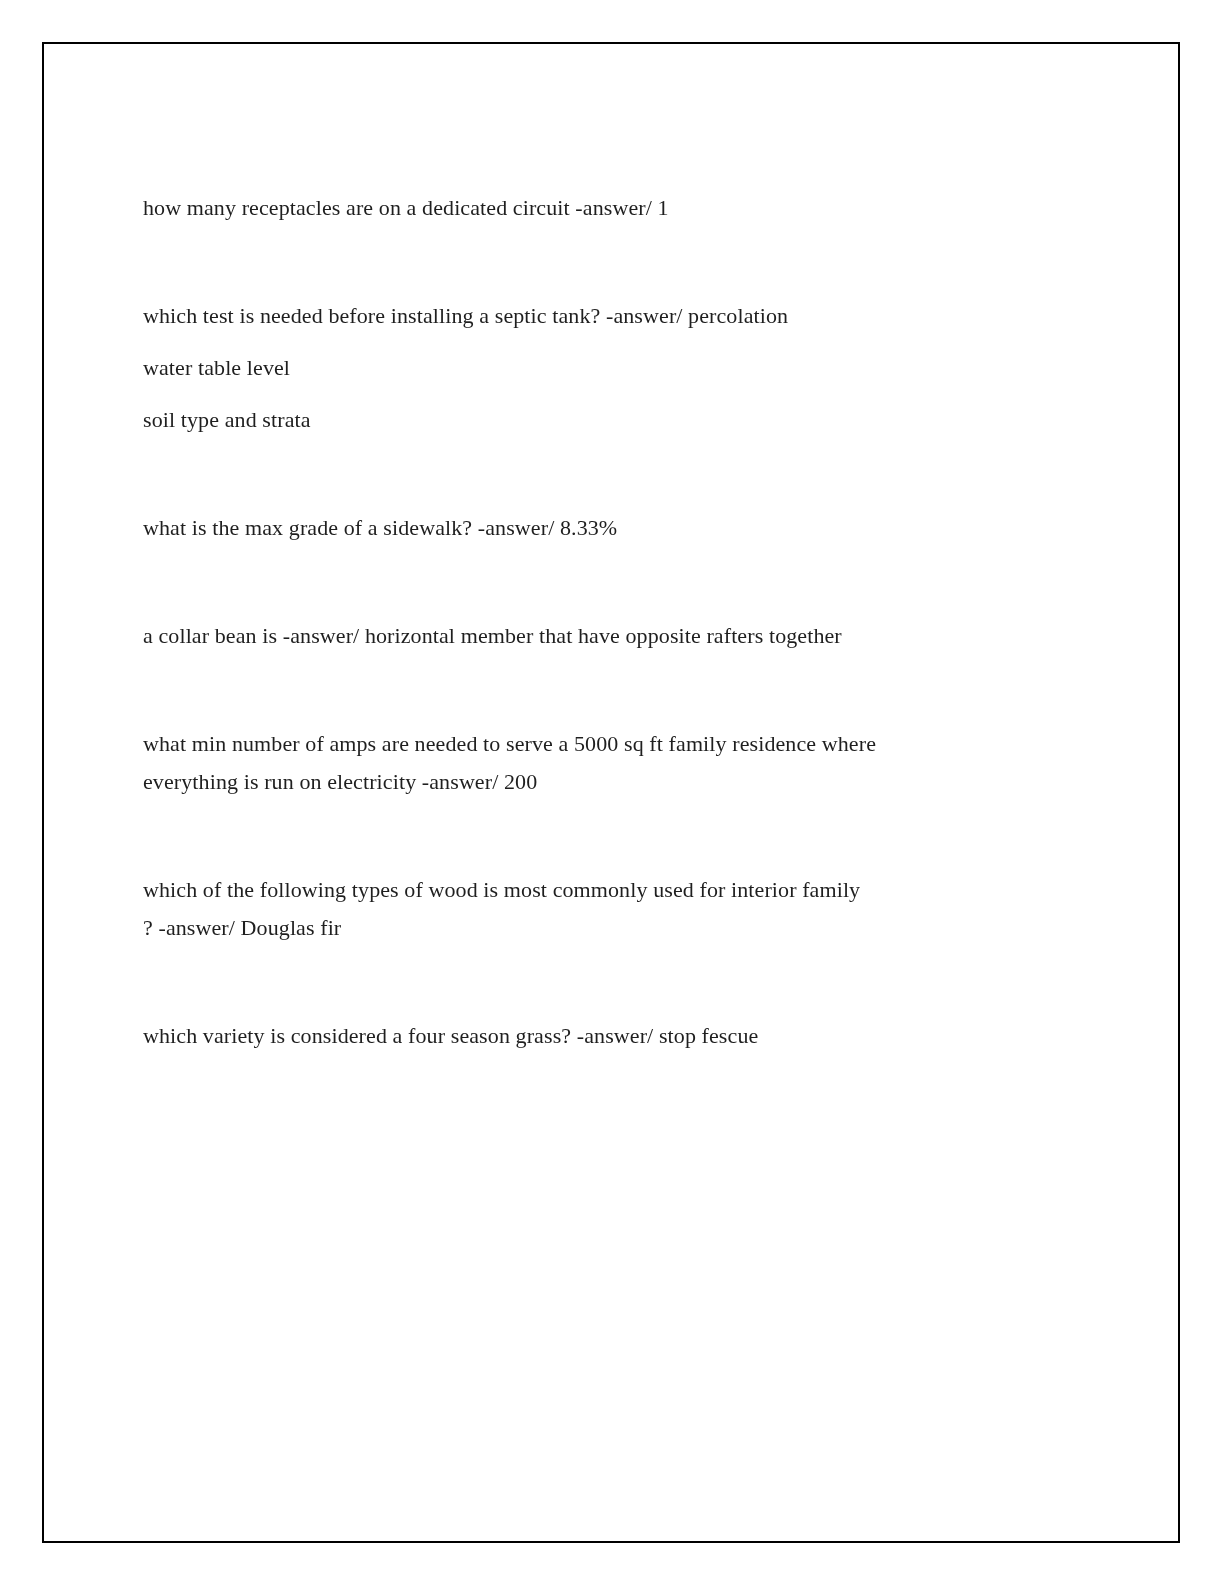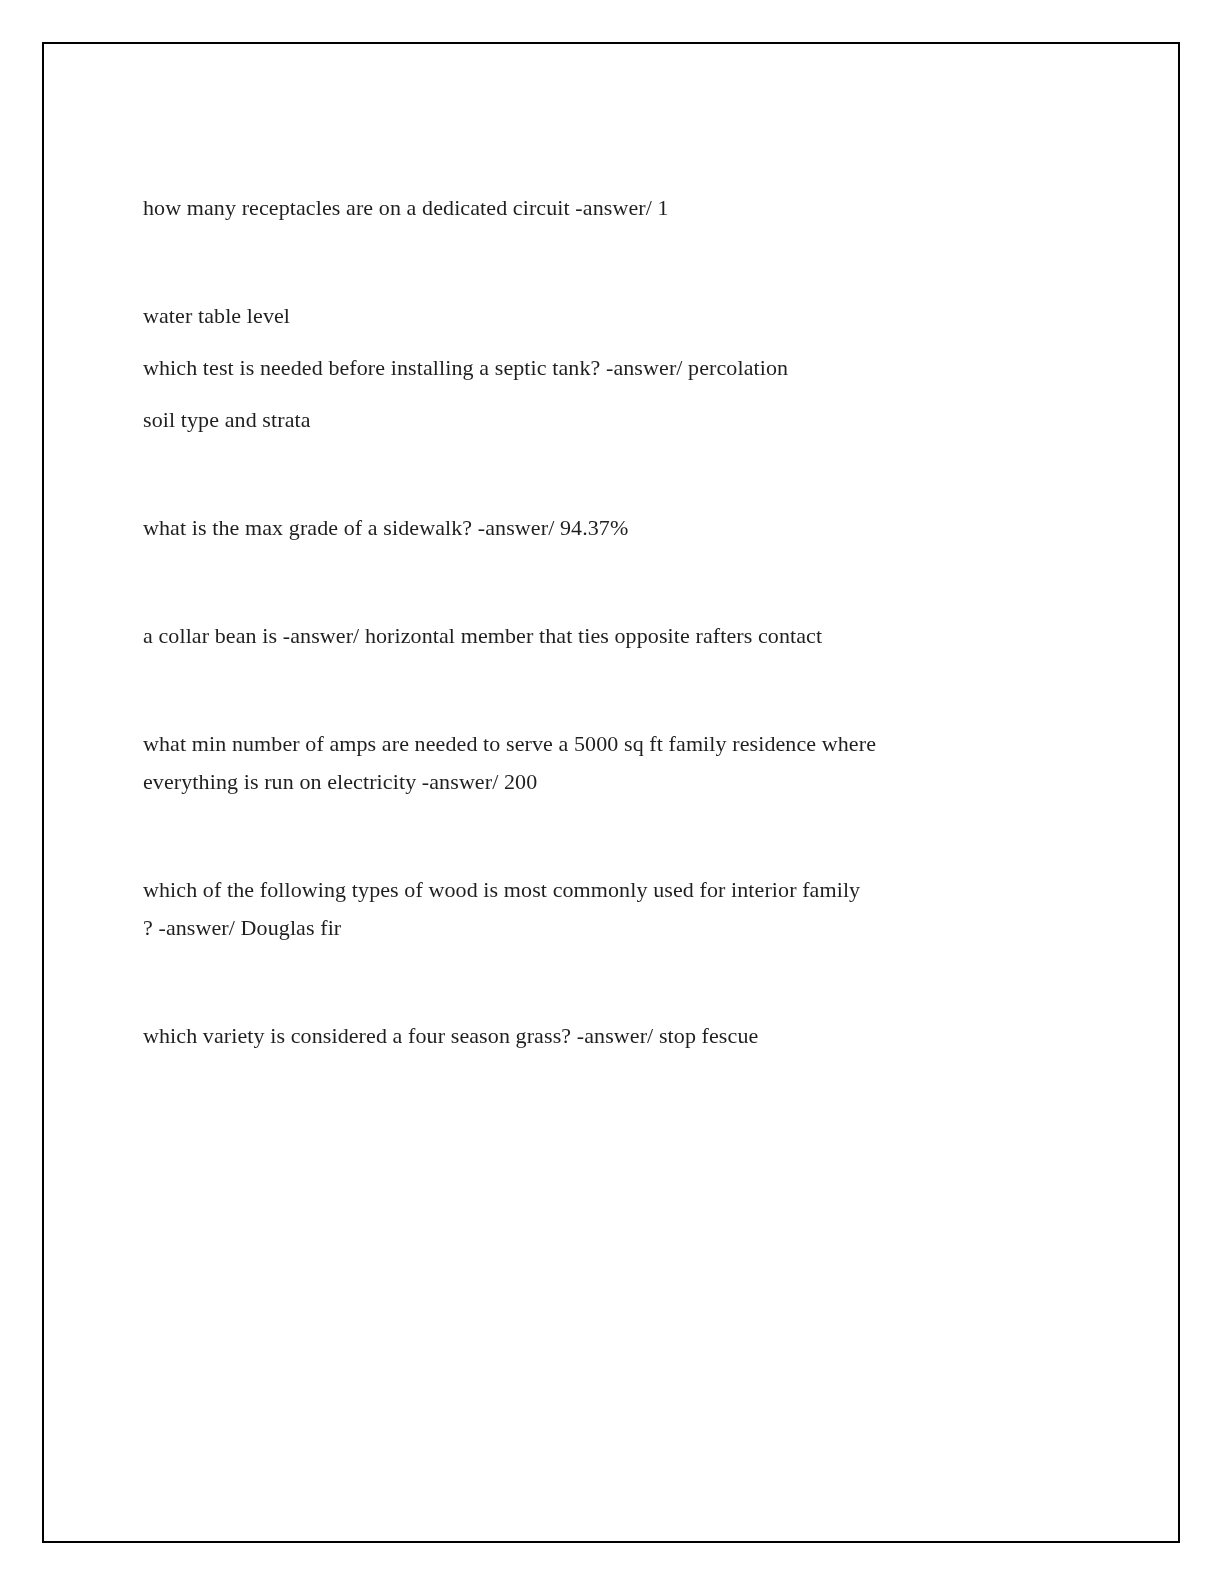--- a/index.html
+++ b/index.html
@@ -42,24 +42,24 @@
   .gap-small { margin-bottom: 14px; }
   .gap-none  { margin-bottom: 0; }
 </style>
 </head>
 <body>
 
 <div class="page">
   <div class="page-border"></div>
   <div class="content">
     <div class="para gap-large">how many receptacles are on a dedicated circuit -answer/ 1</div>
+    <div class="para gap-small">which test is needed before installing a septic tank? -answer/ percolation</div>
     <div class="para gap-small">water table level</div>
-    <div class="para gap-small">which test is needed before installing a septic tank? -answer/ percolation</div>
     <div class="para gap-large">soil type and strata</div>
-    <div class="para gap-large">what is the max grade of a sidewalk? -answer/ 94.37%</div>
-    <div class="para gap-large">a collar bean is -answer/ horizontal member that ties opposite rafters contact</div>
+    <div class="para gap-large">what is the max grade of a sidewalk? -answer/ 8.33%</div>
+    <div class="para gap-large">a collar bean is -answer/ horizontal member that have opposite rafters together</div>
     <div class="para gap-large">what min number of amps are needed to serve a 5000 sq ft family residence where
 everything is run on electricity -answer/ 200</div>
     <div class="para gap-large">which of the following types of wood is most commonly used for interior family
 ? -answer/ Douglas fir</div>
     <div class="para gap-large">which variety is considered a four season grass? -answer/ stop fescue</div>
   </div>
 </div>
 
 </body></html>

